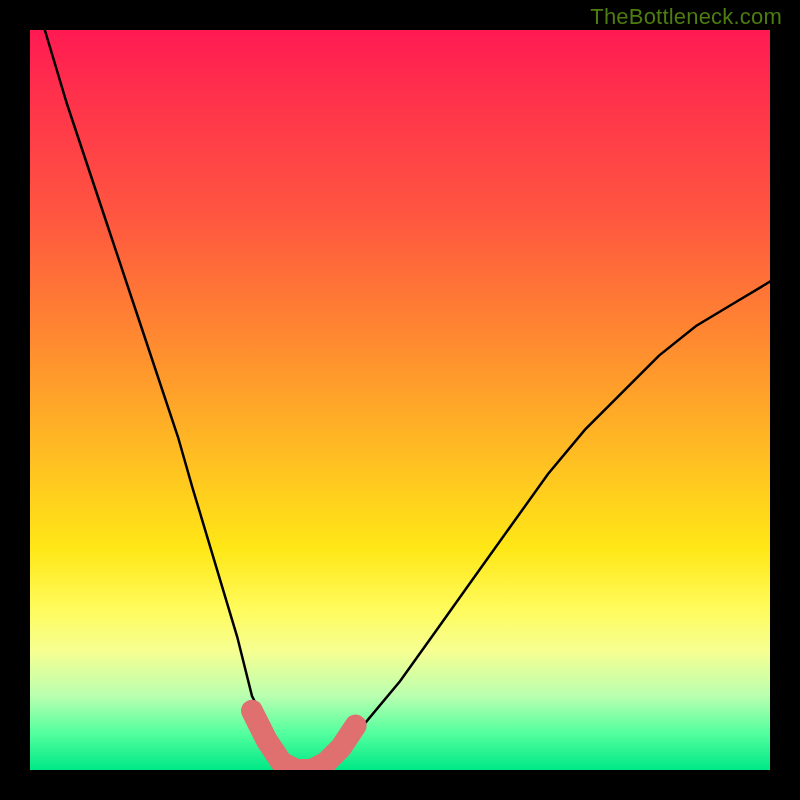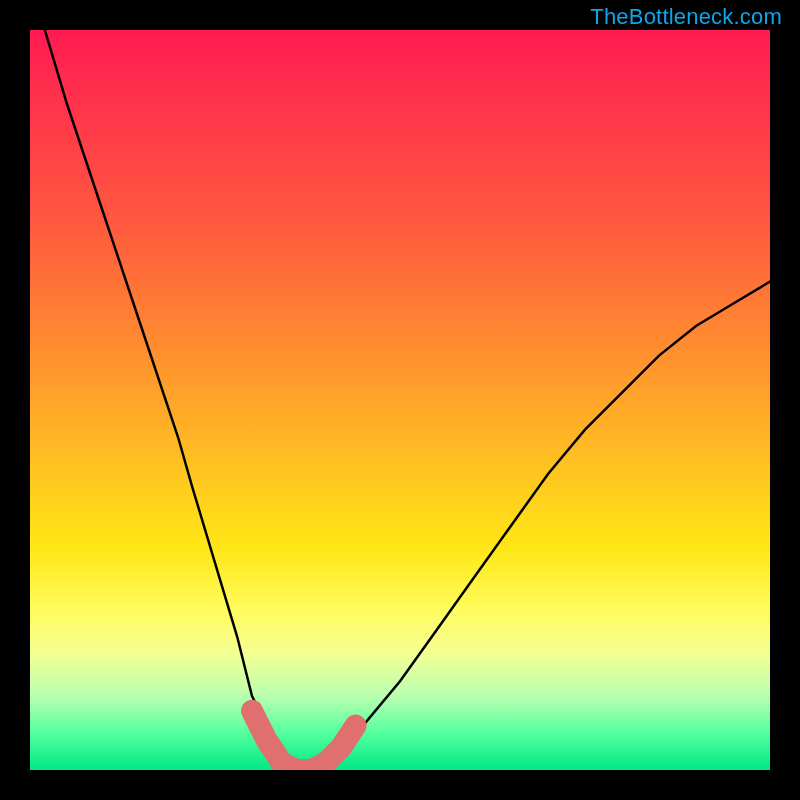--- a/index.html
+++ b/index.html
@@ -14,21 +14,21 @@
   .frame {
     position: relative;
     width: 800px;
     height: 800px;
     background: #000;
   }
   .watermark {
     position: absolute;
     top: 4px;
     right: 18px;
-    color: #0ea5e9;
+    color: #4d7c0f;
     font-size: 22px;
     font-weight: 400;
     letter-spacing: 0.2px;
     z-index: 5;
   }
   .plot {
     position: absolute;
     left: 30px;
     top: 30px;
     width: 740px;

